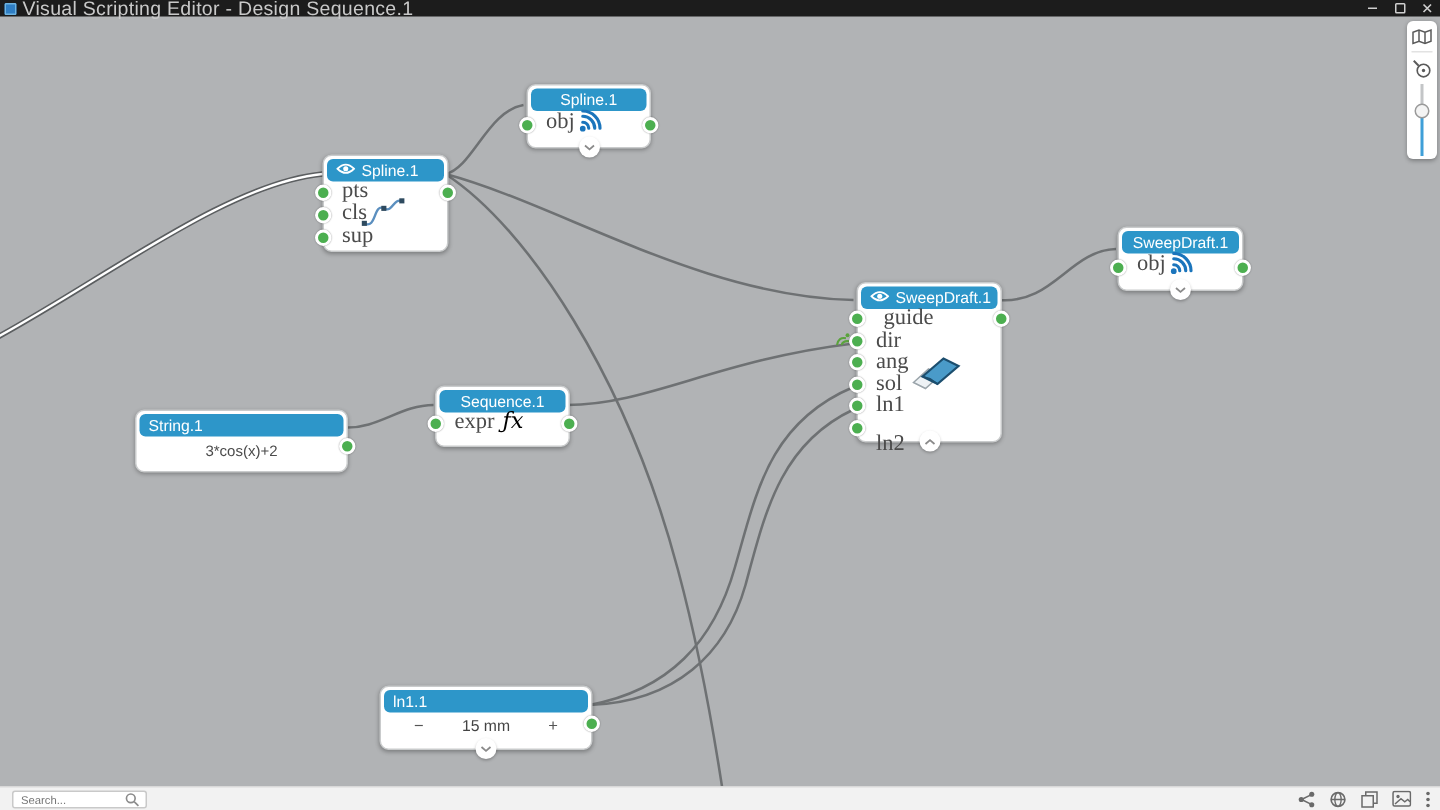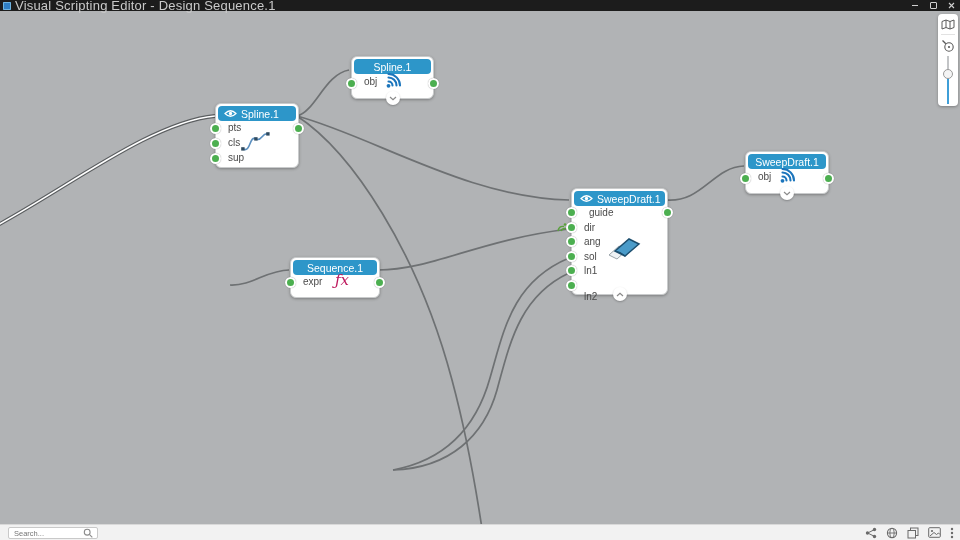--- a/index.html
+++ b/index.html
@@ -23,33 +23,33 @@
   .wire{fill:none;stroke:#6e7173;stroke-width:1.7px;}
   .wire-under{fill:none;stroke:#5b5e60;stroke-width:3.8px;}
   .wire-core{fill:none;stroke:#ffffff;stroke-width:1.6px;}
 
   
   .node{position:absolute;background:#fff;border:1px solid #c9cbcc;border-radius:6px;
         box-shadow:0 1px 3px rgba(0,0,0,.3);z-index:5;}
   .nhead{margin:2px;height:15px;background:#2d96c9;border-radius:4px;color:#fff;
          font-size:10.5px;display:flex;align-items:center;gap:4px;padding:0 6px;white-space:nowrap;}
   .nhead.center{justify-content:center;}
-  .plabel{position:absolute;font-size:10px;color:#4b4b4b;line-height:13px;}
+  .plabel{position:absolute;font-size:15px;color:#4b4b4b;line-height:13px;font-family:Liberation Serif, serif;}
   .port{position:absolute;width:7px;height:7px;border-radius:50%;background:#4caf50;
         border:2px solid #fff;box-shadow:0 0 1px rgba(0,0,0,.45);z-index:6;}
   .port.l{left:-6px;} .port.r{right:-6px;}
   .collapse{position:absolute;left:50%;margin-left:-7px;width:14px;height:14px;background:#fff;
             border-radius:50%;box-shadow:0 1px 2px rgba(0,0,0,.25);display:flex;align-items:center;
             justify-content:center;z-index:4;}
   .nicon{position:absolute;}
   .centerv{position:absolute;width:100%;text-align:center;font-size:10px;color:#4b4b4b;}
   .stepper{position:absolute;left:0;right:0;display:flex;align-items:center;
            font-size:11px;color:#555;padding:0 22px;box-sizing:border-box;}
   .stepper .val{flex:1;text-align:center;font-size:10.5px;color:#444;}
-  .fxwrap{font-family:"DejaVu Serif",serif;font-style:italic;font-size:15px;color:#be185d;text-align:center;}
+  .fxwrap{font-family:"DejaVu Serif",serif;font-style:italic;font-size:15px;color:#000000;text-align:center;}
 
   
   .navpanel{position:absolute;right:2px;top:14px;width:20px;height:92px;background:#fff;
             border-radius:4px;box-shadow:0 1px 3px rgba(0,0,0,.3);z-index:20;
             display:flex;flex-direction:column;align-items:center;padding-top:5px;box-sizing:border-box;}
   .navdiv{width:14px;height:1px;background:#e2e2e2;margin:4px 0;}
   .slider{position:relative;width:100%;flex:1;display:flex;justify-content:center;margin-top:3px;}
   .slider .track-top{position:absolute;top:0;width:2px;height:16px;background:#c3c5c7;}
   .slider .track-bot{position:absolute;top:22px;width:2px;height:26px;background:#3f9fd8;}
   .slider .knob{position:absolute;top:13px;width:8px;height:8px;border-radius:50%;
@@ -225,21 +225,44 @@
   <div class="node" style="left:290px;top:246px;width:88px;height:39px">
     <div class="nhead center">
         <span>Sequence.1</span>
       </div>
     <span class="plabel" style="left:12px;top:17px">expr</span>
     <span class="nicon fxwrap" style="left:44px;top:13px">ƒx</span>
     <div class="port l" style="top:19px"></div>
     <div class="port r" style="top:19px"></div>
   </div>
 
-
+  <div class="node" style="left:90px;top:262px;width:140px;height:40px">
+    <div class="nhead">
+        <span>String.1</span>
+      </div>
+    <div class="centerv" style="top:22px">3*cos(x)+2</div>
+    <div class="port r" style="top:18px"></div>
+  </div>
+
+  <div class="node" style="left:253px;top:446px;width:140px;height:41px">
+    <div class="nhead">
+        <span>ln1.1</span>
+      </div>
+    <div class="stepper" style="top:20px">
+      <span>−</span>
+      <span class="val">15 mm</span>
+      <span>+</span>
+    </div>
+    <div class="port r" style="top:19px"></div>
+    <div class="collapse" style="top:34px">
+      <svg width="8" height="5">
+          <polyline points="1,1 4,3.6 7,1" stroke="#8a8a8a" stroke-width="1.2" fill="none"></polyline>
+        </svg>
+    </div>
+  </div>
 
 </div>
 
 <div class="navpanel">
   <div class="sbi">
     <svg width="14" height="11">
       <path d="M1 2.5 L5 1 L9 2.5 L13 1 V8.5 L9 10 L5 8.5 L1 10 Z" fill="none" stroke="#5a5a5a" stroke-width="1"></path>
       <path d="M5 1 V8.5 M9 2.5 V10" stroke="#5a5a5a" stroke-width="1"></path>
     </svg>
   </div>

